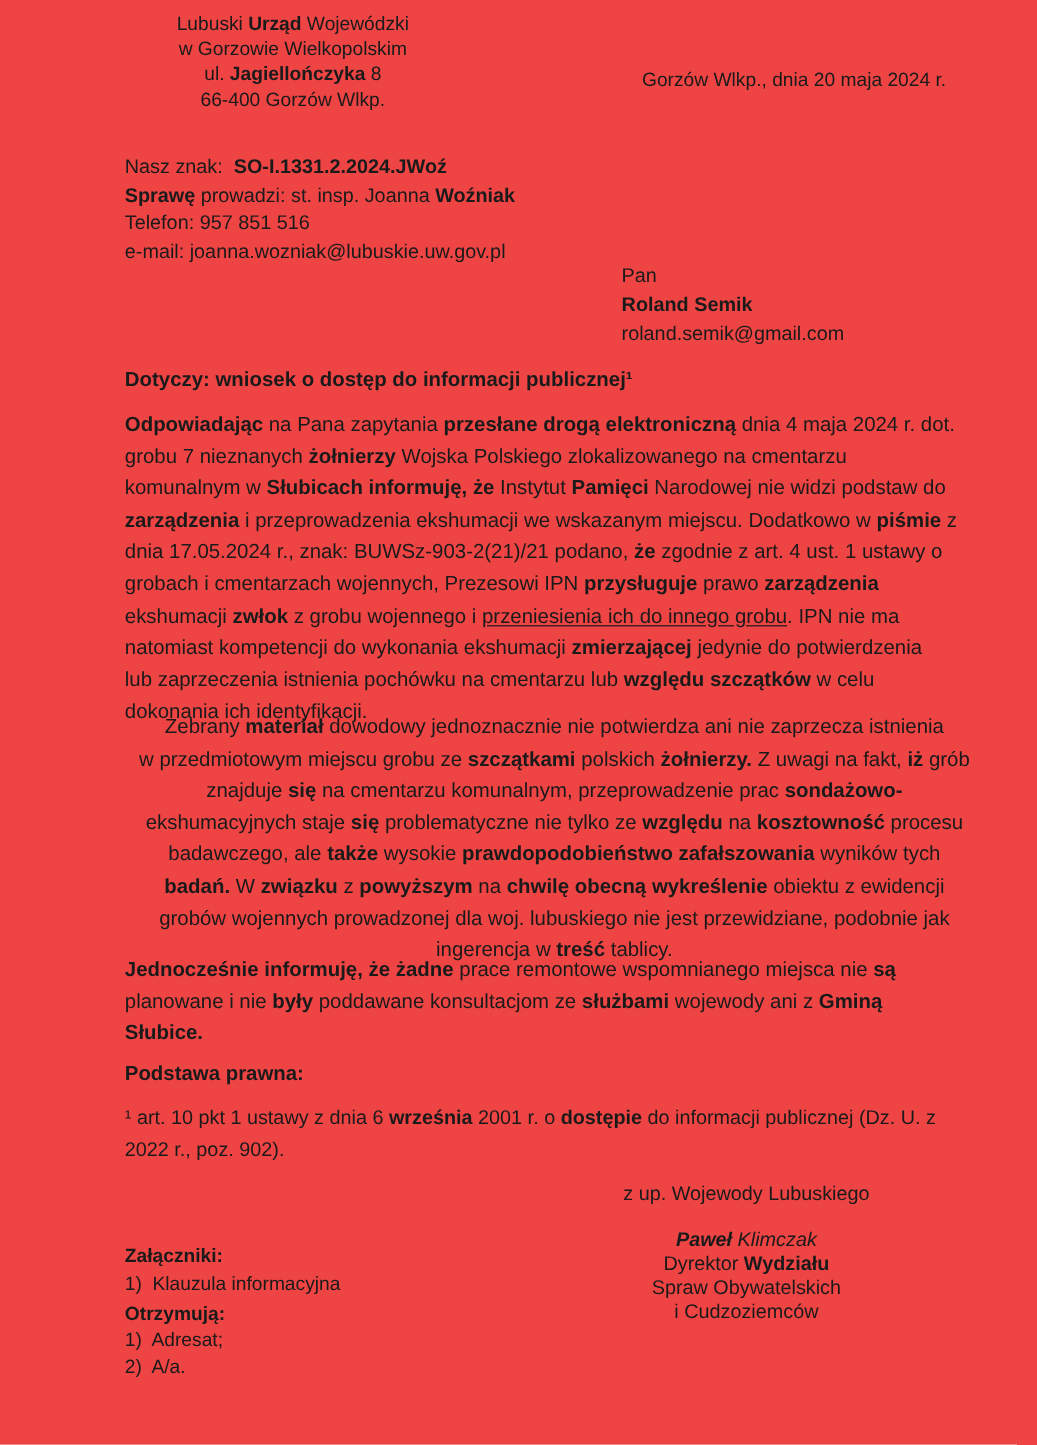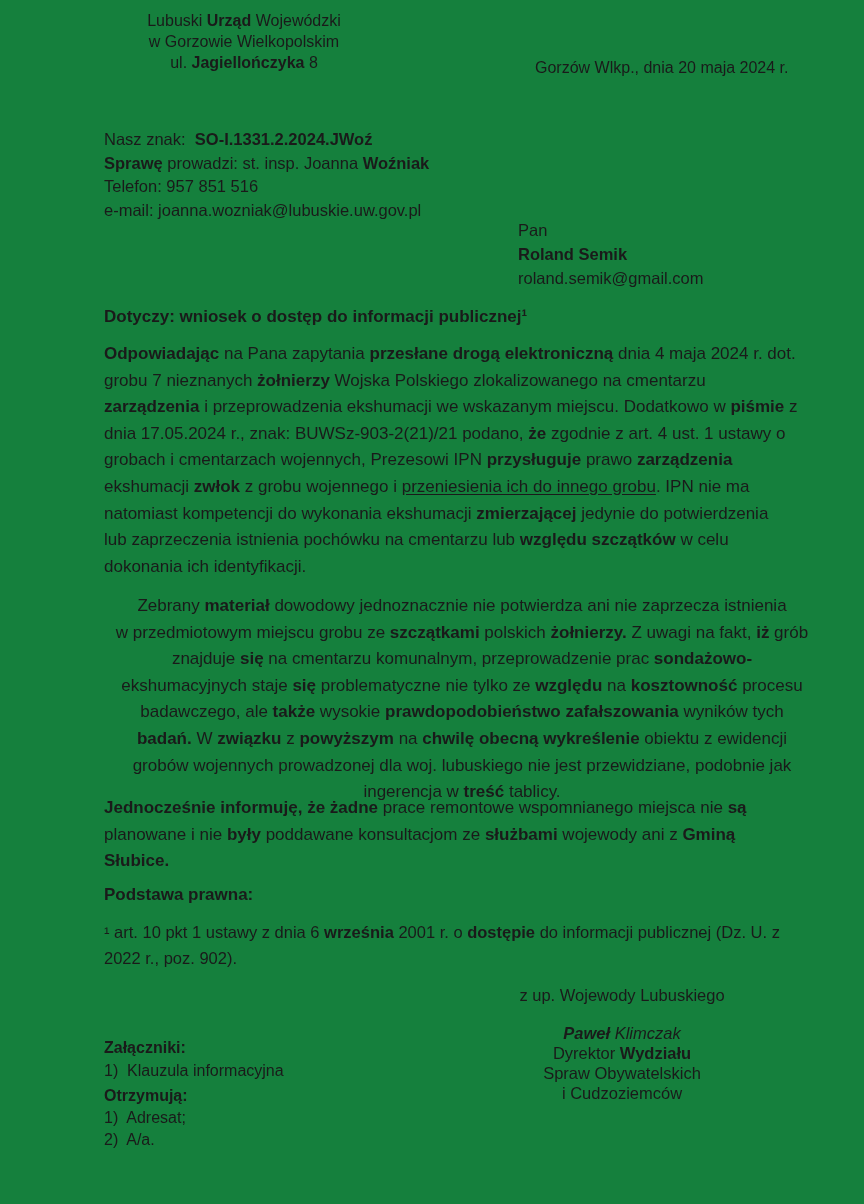--- a/index.html
+++ b/index.html
@@ -1,19 +1,19 @@
 <!DOCTYPE html>
 <html lang="pl"><head>
 <meta charset="utf-8">
 <style>
   html,body{margin:0;padding:0;background:#ffffff;}
   .page{
     position:relative;
     width:864px;height:1204px;
-    background:#15803d;
+    background:#ef4444;
     color:#1a1a1a;
     font-family:"Liberation Sans", sans-serif;
     overflow:hidden;
   }
   .ln{white-space:pre-wrap;}
   b{font-weight:700;}
   u{text-underline-offset:2px;}
 
   .sender{position:absolute;left:118px;top:10px;width:252px;text-align:center;font-size:16px;line-height:21px;}
   .dateline{position:absolute;left:535px;top:59px;font-size:16px;}
@@ -36,20 +36,21 @@
 </style>
 </head>
 <body>
 
 <div class="page">
 
   <div class="sender">
       <div class="ln">Lubuski <b>Urząd</b> Wojewódzki</div>
       <div class="ln">w Gorzowie Wielkopolskim</div>
       <div class="ln">ul. <b>Jagiellończyka</b> 8</div>
+      <div class="ln">66-400 Gorzów Wlkp.</div>
     </div>
 
   <div class="dateline">Gorzów Wlkp., dnia 20 maja 2024 r.</div>
 
   <div class="reference">
       <div class="ln">Nasz znak:  <b>SO-I.1331.2.2024.JWoź</b></div>
       <div class="ln"><b>Sprawę</b> prowadzi: st. insp. Joanna <b>Woźniak</b></div>
       <div class="ln">Telefon: 957 851 516</div>
       <div class="ln">e-mail: joanna.wozniak@lubuskie.uw.gov.pl</div>
     </div>
@@ -60,20 +61,21 @@
     <div>roland.semik@gmail.com</div>
   </div>
 
   <div class="subject">
       <div class="ln">Dotyczy: wniosek o <b>dostęp</b> do informacji publicznej¹</div>
     </div>
 
   <div class="para para1">
       <div class="ln"><b>Odpowiadając</b> na Pana zapytania <b>przesłane</b> <b>drogą</b> <b>elektroniczną</b> dnia 4 maja 2024 r. dot.</div>
       <div class="ln">grobu 7 nieznanych <b>żołnierzy</b> Wojska Polskiego zlokalizowanego na cmentarzu</div>
+      <div class="ln">komunalnym w <b>Słubicach</b> <b>informuję,</b> <b>że</b> Instytut <b>Pamięci</b> Narodowej nie widzi podstaw do</div>
       <div class="ln"><b>zarządzenia</b> i przeprowadzenia ekshumacji we wskazanym miejscu. Dodatkowo w <b>piśmie</b> z</div>
       <div class="ln">dnia 17.05.2024 r., znak: BUWSz-903-2(21)/21 podano, <b>że</b> zgodnie z art. 4 ust. 1 ustawy o</div>
       <div class="ln">grobach i cmentarzach wojennych, Prezesowi IPN <b>przysługuje</b> prawo <b>zarządzenia</b></div>
       <div class="ln">ekshumacji <b>zwłok</b> z grobu wojennego i <u>przeniesienia ich do innego grobu</u>. IPN nie ma</div>
       <div class="ln">natomiast kompetencji do wykonania ekshumacji <b>zmierzającej</b> jedynie do potwierdzenia</div>
       <div class="ln">lub zaprzeczenia istnienia pochówku na cmentarzu lub <b>względu</b> <b>szczątków</b> w celu</div>
       <div class="ln">dokonania ich identyfikacji.</div>
     </div>
 
   <div class="para para2">

